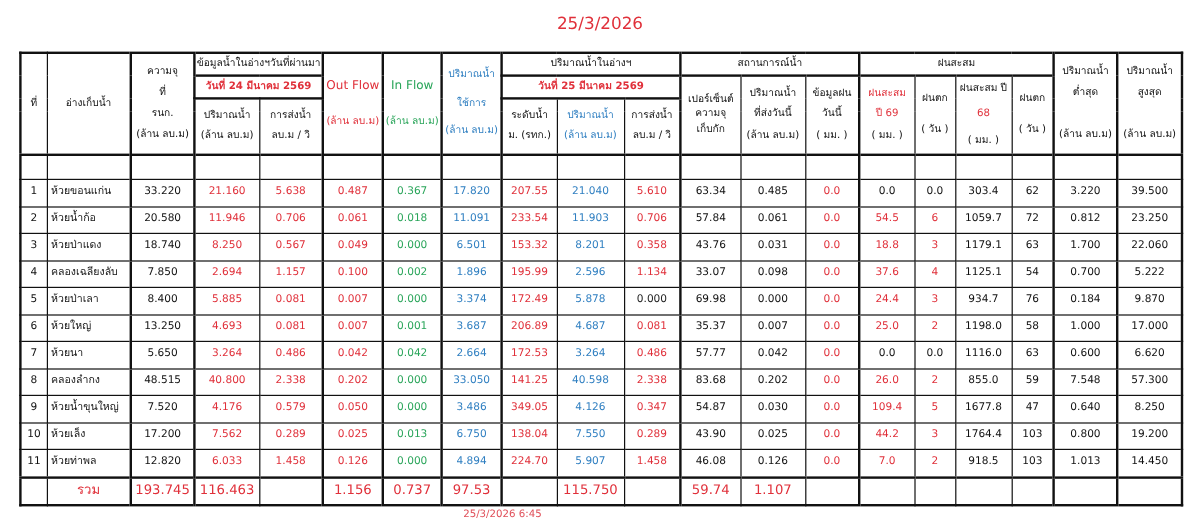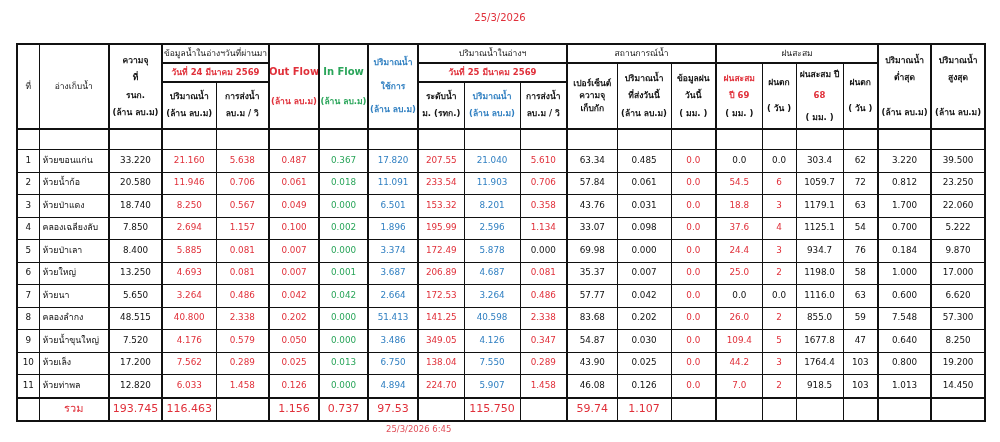--- a/index.html
+++ b/index.html
@@ -1,19 +1,19 @@
 <!DOCTYPE html>
 <html><head>
 <meta charset="utf-8">
 <style>
   html, body { margin:0; padding:0; background:#ffffff; }
   body { width:1000px; height:442px; position:relative; overflow:hidden;
          font-family:"DejaVu Sans", sans-serif; color:#111; }
   .top-date { position:absolute; left:0; width:1000px; top:12px; text-align:center;
-              font-size:10px; color:#e0303a; }
+              font-size:14px; color:#e0303a; }
   .bottom-stamp { position:absolute; left:386px; top:424px; font-size:8.5px; color:#e0505a; }
   table.res { position:absolute; left:16px; top:43px; border-collapse:collapse;
               table-layout:fixed; width:968px; }
   table.res td { border:1px solid #111; text-align:center; vertical-align:middle;
                  font-size:8.5px; padding:0; line-height:1.1; overflow:hidden; white-space:nowrap; }
   table.res { border:2px solid #111; }
   .hdr td { height:17px; }
   td.bl { border-left:2px solid #111 !important; }
   td.br { border-right:2px solid #111 !important; }
   tr.thick-t td { border-top:2px solid #111; }
@@ -21,21 +21,21 @@
   tr.data td { height:21.5px; font-size:8.8px; }
   tr.total td { height:21px; font-size:11px; }
   td.name { text-align:left !important; padding-left:3px !important; }
   .red { color:#e0303a; }
   .green { color:#2aa55a; }
   .blue { color:#2f7fc1; }
   .black { color:#222; }
   .bold-red { color:#e0303a; font-weight:bold; }
   .hd-big { font-size:10px; }
   .cellwrap { display:flex; flex-direction:column; align-items:center; justify-content:space-around; }
-  .cellwrap span { display:block;font-weight:bold; }
+  .cellwrap span { display:block; }
 </style>
 </head>
 <body>
 
 <div class="top-date">25/3/2026</div>
 
 <table class="res">
   <colgroup>
     <col style="width:22px">
       <col style="width:70px">
@@ -378,21 +378,21 @@
         <td class="">6.620</td>
       </tr>
       <tr class="data">
         <td class="">8</td>
         <td class="name br">คลองลำกง</td>
         <td class="br">48.515</td>
         <td class="red">40.800</td>
         <td class="red br">2.338</td>
         <td class="red br">0.202</td>
         <td class="green br">0.000</td>
-        <td class="blue br">51.413</td>
+        <td class="blue br">33.050</td>
         <td class="red">141.25</td>
         <td class="blue">40.598</td>
         <td class="red br">2.338</td>
         <td class="">83.68</td>
         <td class="">0.202</td>
         <td class="red br">0.0</td>
         <td class=" red">26.0</td>
         <td class=" red">2</td>
         <td class="">855.0</td>
         <td class="br">59</td>

